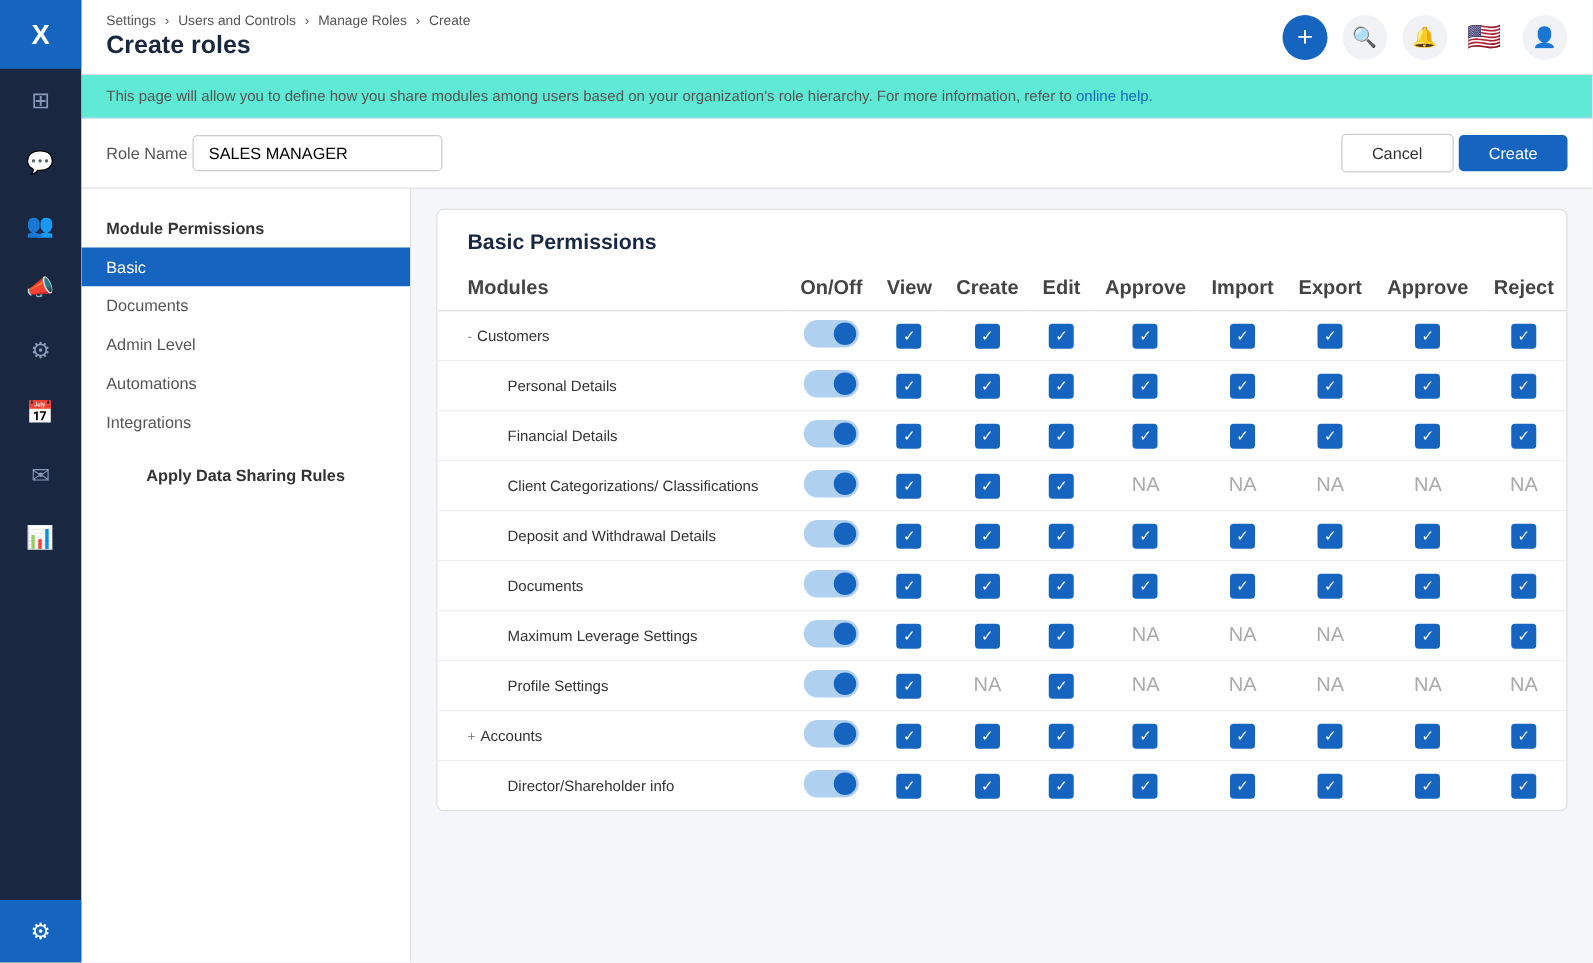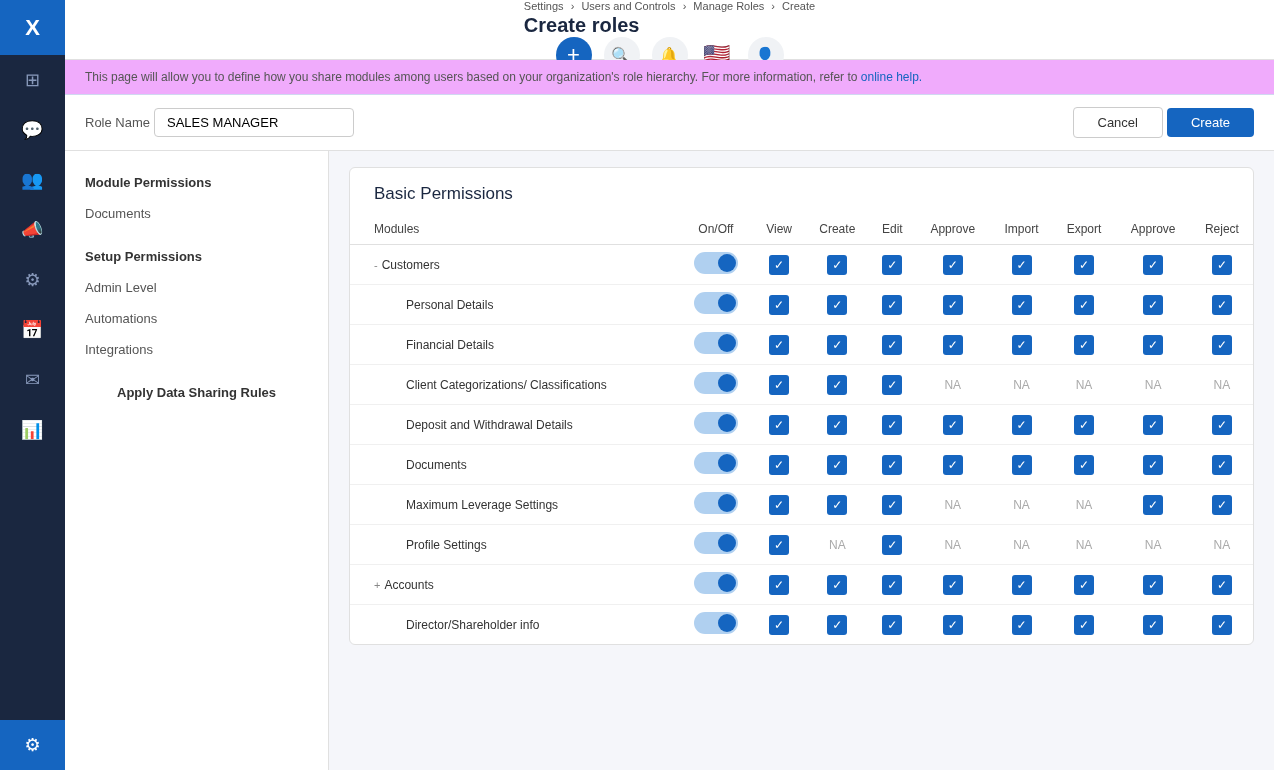--- a/index.html
+++ b/index.html
@@ -44,21 +44,20 @@
     
     .topbar {
       background: white;
       border-bottom: 1px solid #e0e0e0;
       padding: 0 20px;
       height: 60px;
       display: flex;
       align-items: center;
       justify-content: space-between;
       flex-shrink: 0;
-      flex-direction: column;
     }
     .topbar-left {}
     .breadcrumb { font-size: 11px; color: #888; margin-bottom: 2px; }
     .breadcrumb span { color: #555; }
     .breadcrumb .sep { margin: 0 4px; }
     .page-title { font-size: 20px; font-weight: 600; color: #1a2740; }
     .topbar-right { display: flex; align-items: center; gap: 12px; }
     .topbar-btn {
       width: 36px; height: 36px;
       border-radius: 50%;
@@ -83,21 +82,21 @@
       border-radius: 50%;
       overflow: hidden;
       cursor: pointer;
       border: none;
       background: none;
       font-size: 22px;
     }
 
     
     .info-bar {
-      background: #f0abfc;
+      background: #5eead4;
       border-bottom: 1px solid #d0d8f0;
       padding: 10px 20px;
       font-size: 12px;
       color: #555;
       flex-shrink: 0;
     }
     .info-bar a { color: #1565c0; text-decoration: none; }
 
     
     .role-name-row {
@@ -176,28 +175,28 @@
       padding: 16px 20px;
     }
     .permissions-card {
       background: white;
       border: 1px solid #e0e0e0;
       border-radius: 6px;
       overflow: hidden;
     }
     .permissions-title {
       font-size: 17px;
-      font-weight: 400;
+      font-weight: 700;
       color: #1a2740;
       padding: 16px 24px 10px;
     }
     .perm-table { width: 100%; border-collapse: collapse; }
     .perm-table th {
-      font-size: 12px;
-      font-weight: 400;
+      font-size: 16px;
+      font-weight: 700;
       color: #444;
       padding: 8px 8px;
       border-bottom: 1px solid #e0e0e0;
       text-align: center;
     }
     .perm-table th.modules-col { text-align: left; padding-left: 24px; }
     .perm-table td {
       padding: 7px 8px;
       text-align: center;
       border-bottom: 1px solid #f0f0f0;
@@ -236,21 +235,21 @@
       width: 20px;
       height: 20px;
       border-radius: 3px;
       background: #1565c0;
       display: inline-flex;
       align-items: center;
       justify-content: center;
       color: white;
       font-size: 12px;
     }
-    .na-text { color: #aaa; font-size: 12px; }
+    .na-text { color: #aaa; font-size: 16px; }
 
     
     .expand-icon { color: #888; font-size: 11px; margin-right: 4px; cursor: pointer; }
   </style>
 </head>
 <body>
 
 <div class="sidebar">
   <div class="sidebar-logo">
     <span>X</span>
@@ -302,23 +301,23 @@
     <input class="role-name-input" type="text" value="SALES MANAGER" style="">
     <div class="role-name-spacer"></div>
     <button class="btn-cancel">Cancel</button>
     <button class="btn-create">Create</button>
   </div>
 
   <div class="body-layout">
 
     <div class="left-nav">
       <div class="nav-section-title">Module Permissions</div>
+      <div class="nav-item active">Basic</div>
       <div class="nav-item">Documents</div>
 
-      <div class="nav-section-title" style="margin-top:12px;">Setup Permissions</div>
       <div class="nav-item">Admin Level</div>
       <div class="nav-item">Automations</div>
       <div class="nav-item">Integrations</div>
 
       <div class="nav-section-title" style="margin-top:12px;text-align:center;">Apply Data Sharing Rules</div>
     </div>
 
     <div class="permissions-area">
       <div class="permissions-card">
         <div class="permissions-title">Basic Permissions</div>

